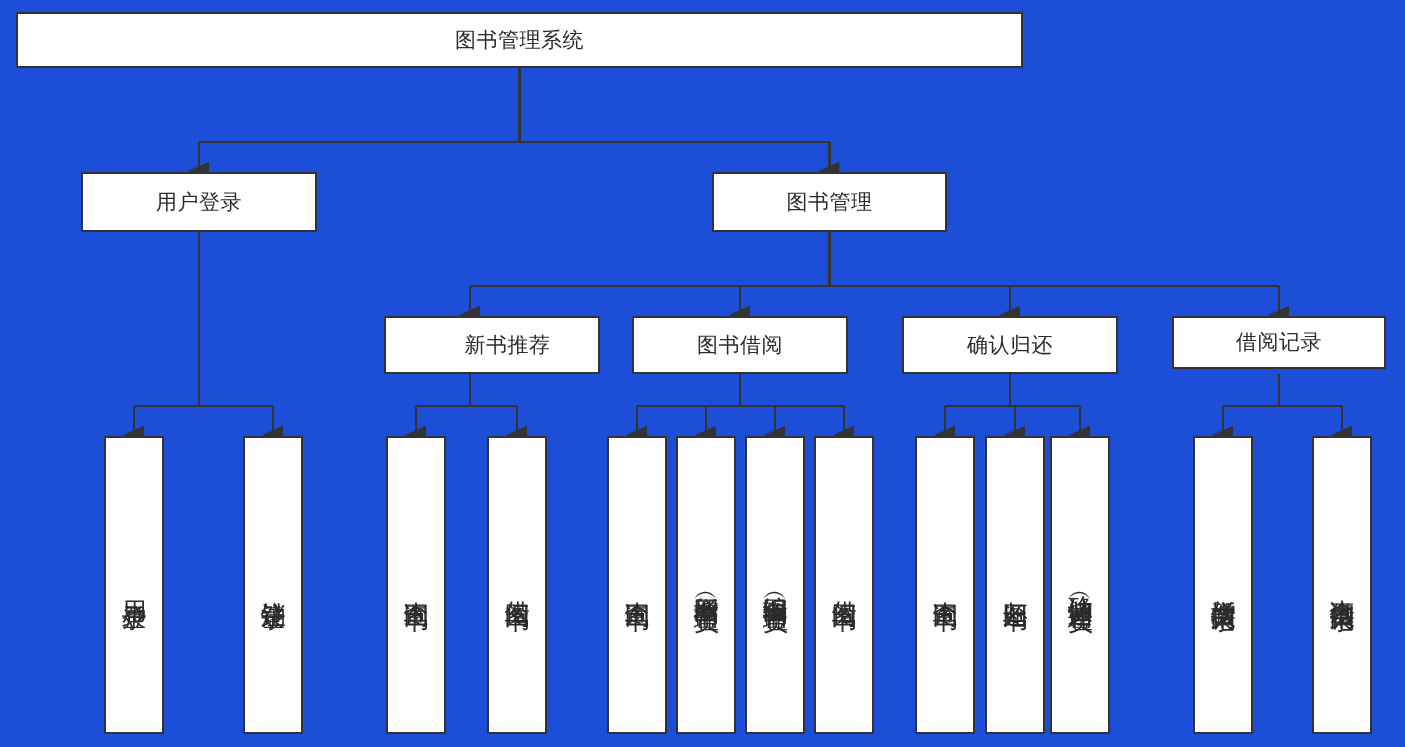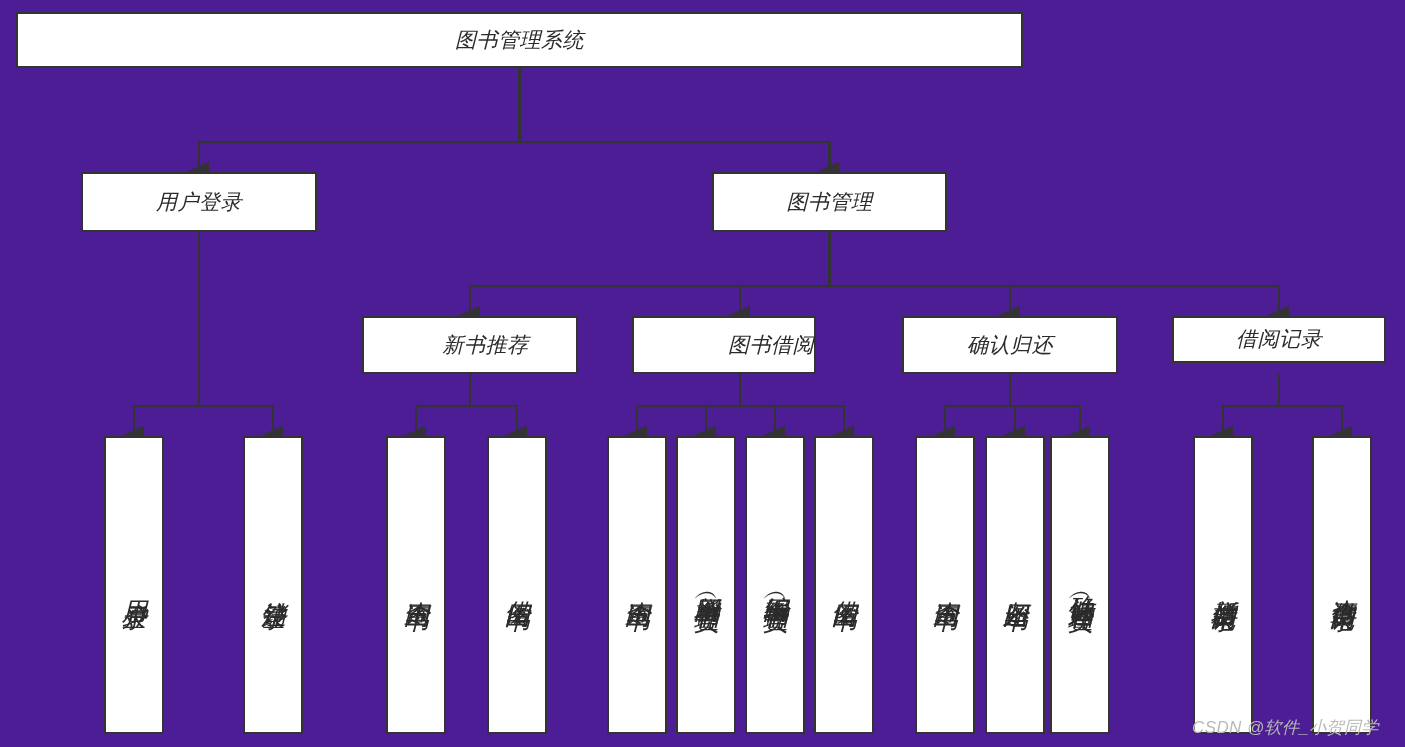--- a/index.html
+++ b/index.html
@@ -7,23 +7,22 @@
     padding: 0;
     background: #ffffff;
   }
   body {
     font-family: "Liberation Sans", "DejaVu Sans", sans-serif;
   }
   #canvas {
     position: relative;
     width: 1405px;
     height: 747px;
-    background: #4c1d95;
+    background: #1d4ed8;
     overflow: hidden;
-    font-style: italic;
   }
   #wires {
     position: absolute;
     left: 0;
     top: 0;
     width: 1405px;
     height: 747px;
     pointer-events: none;
   }
   .node {
@@ -112,30 +111,30 @@
   <div id="nodes">
       <div class="node h" style="left: 16px; top: 12px; width: 1007px; height: 56px;">
         <span class="lbl">图书管理系统</span>
       </div>
       <div class="node h" style="left: 81px; top: 172px; width: 236px; height: 60px;">
         <span class="lbl">用户登录</span>
       </div>
       <div class="node h" style="left: 712px; top: 172px; width: 235px; height: 60px; align-items: center;">
         <span class="lbl">图书管理</span>
       </div>
-      <div class="node h" style="left: 362px; top: 316px; width: 216px; height: 58px; padding-left: 31px;">
+      <div class="node h" style="left: 384px; top: 316px; width: 216px; height: 58px; padding-left: 31px;">
         <span class="lbl">新书推荐</span>
       </div>
-      <div class="node h" style="left: 632px; top: 316px; width: 184px; height: 58px; justify-content: flex-end;">
+      <div class="node h" style="left: 632px; top: 316px; width: 216px; height: 58px;">
         <span class="lbl">图书借阅</span>
       </div>
       <div class="node h" style="left: 902px; top: 316px; width: 216px; height: 58px;">
         <span class="lbl">确认归还</span>
       </div>
-      <div class="node h" style="left: 1172px; top: 316px; width: 214px; height: 47px;">
+      <div class="node h" style="left: 1172px; top: 316px; width: 214px; height: 53px;">
         <span class="lbl">借阅记录</span>
       </div>
       <div class="node v" style="left: 104px; top: 436px; width: 60px; height: 298px;">
         <span class="lbl">用户登录</span>
       </div>
       <div class="node v" style="left: 243px; top: 436px; width: 60px; height: 298px;">
         <span class="lbl">注销登录</span>
       </div>
       <div class="node v" style="left: 386px; top: 436px; width: 60px; height: 298px;">
         <span class="lbl">查询图书</span>
@@ -165,14 +164,13 @@
         <span class="lbl">确认归还（管理员）</span>
       </div>
       <div class="node v" style="left: 1193px; top: 436px; width: 60px; height: 298px;">
         <span class="lbl">新增借阅记录</span>
       </div>
       <div class="node v" style="left: 1312px; top: 436px; width: 60px; height: 298px;">
         <span class="lbl">查询借阅记录</span>
       </div>
     </div>
 
-  <div class="watermark" style="left: 1192px; top: 716px;">CSDN @软件_小贺同学</div>
 </div>
 
 </body></html>

